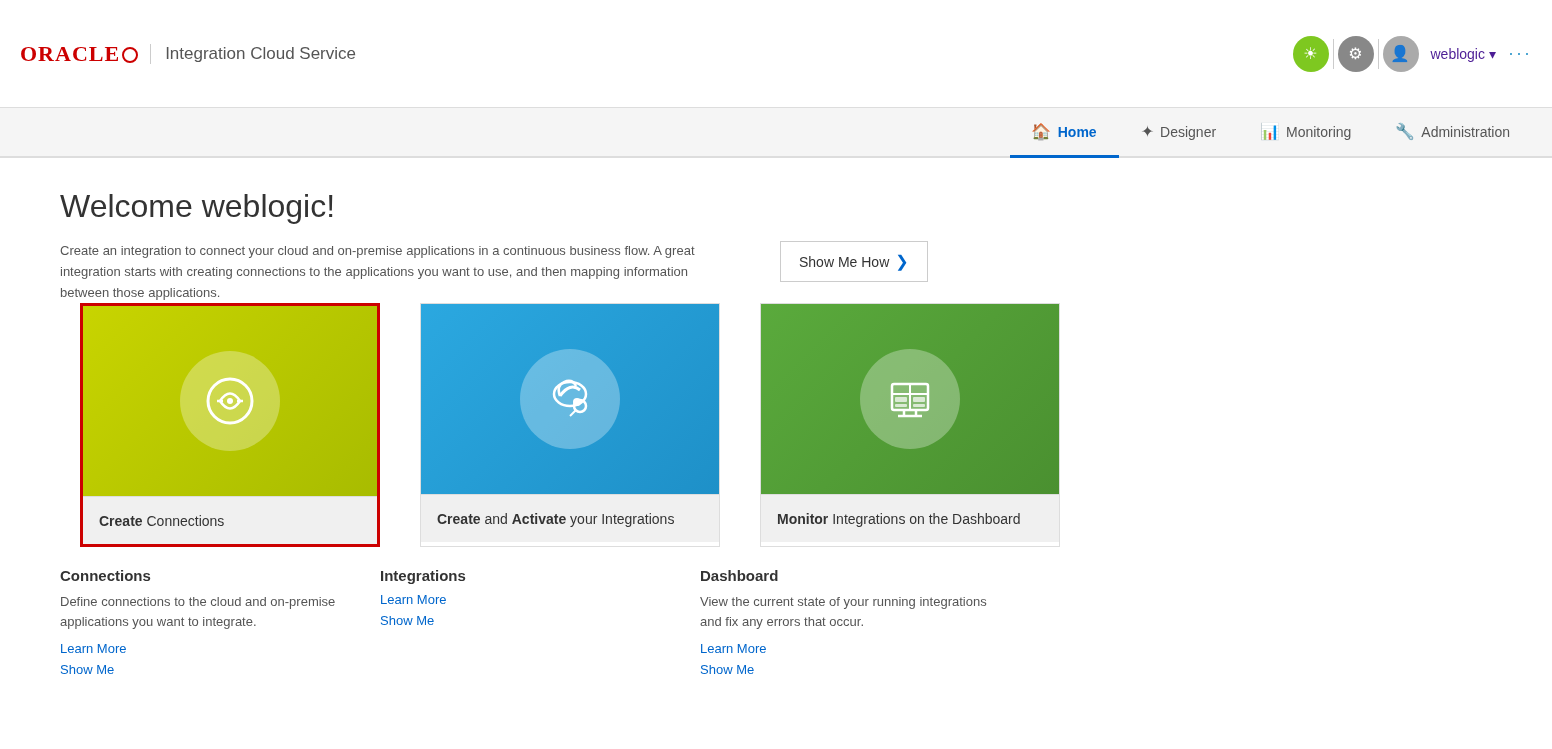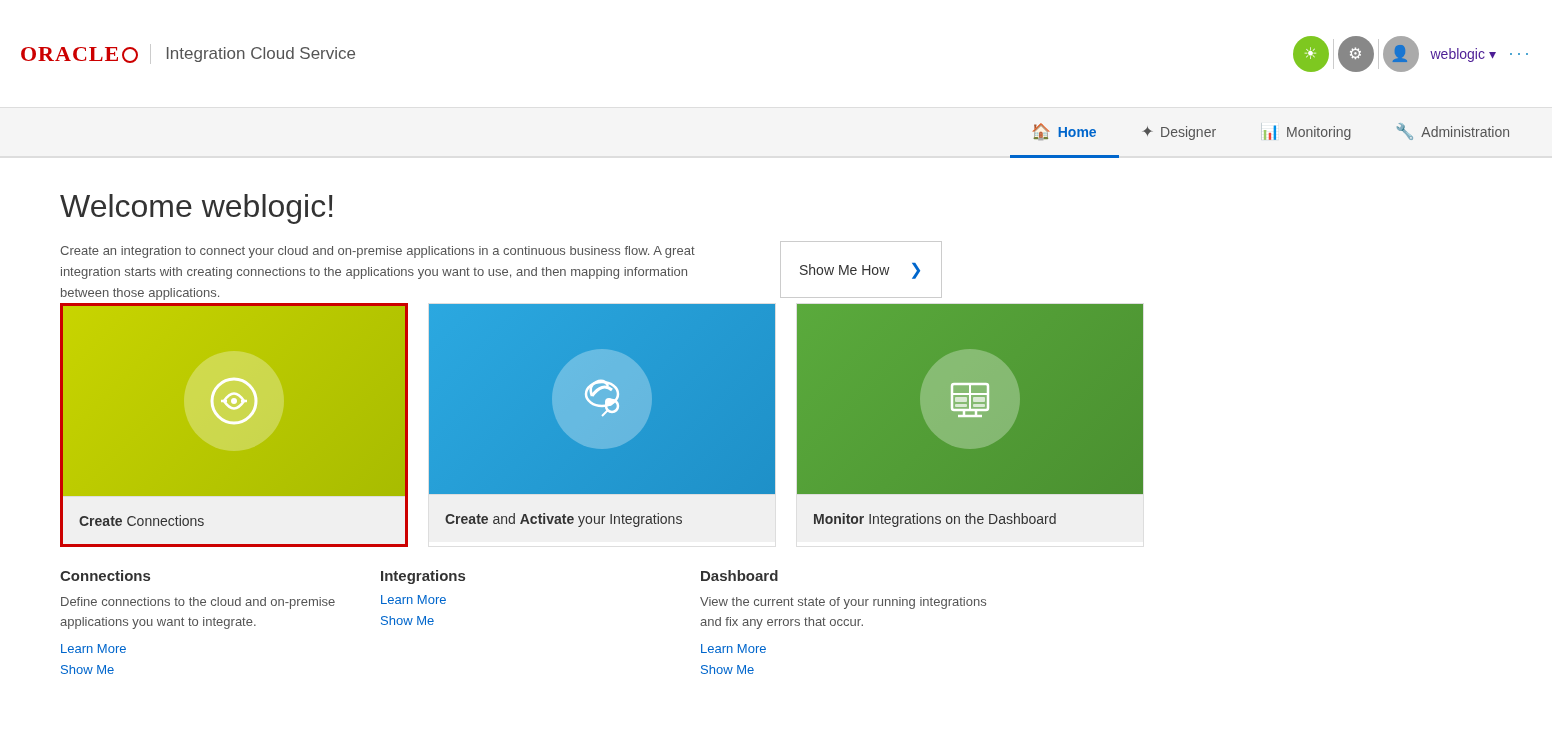--- a/index.html
+++ b/index.html
@@ -126,24 +126,24 @@
     .welcome-desc {
       font-size: 13px;
       color: #555;
       line-height: 1.6;
       max-width: 680px;
       flex: 1;
     }
     .show-me-how-btn {
       display: flex;
       align-items: center;
-      gap: 20px;
+      gap: 6px;
       background: #fff;
       border: 1px solid #ccc;
-      padding: 18px 18px;
+      padding: 10px 18px;
       font-size: 14px;
       color: #333;
       cursor: pointer;
       white-space: nowrap;
       min-width: 140px;
       justify-content: space-between;
     }
     .show-me-how-btn .arrow {
       color: #0066cc;
       font-size: 16px;
@@ -158,23 +158,24 @@
     }
 
     
     .cards-row {
       display: flex;
       gap: 0;
       margin-bottom: 0;
     }
 
     .card {
-      width: 348px;
+      width: 300px;
       margin-right: 20px;
       border: 1px solid #ddd;
+      margin-left: 20px;
     }
     .card.selected {
       border: 3px solid #cc0000;
     }
 
     .card-image {
       width: 100%;
       height: 190px;
       display: flex;
       align-items: center;

